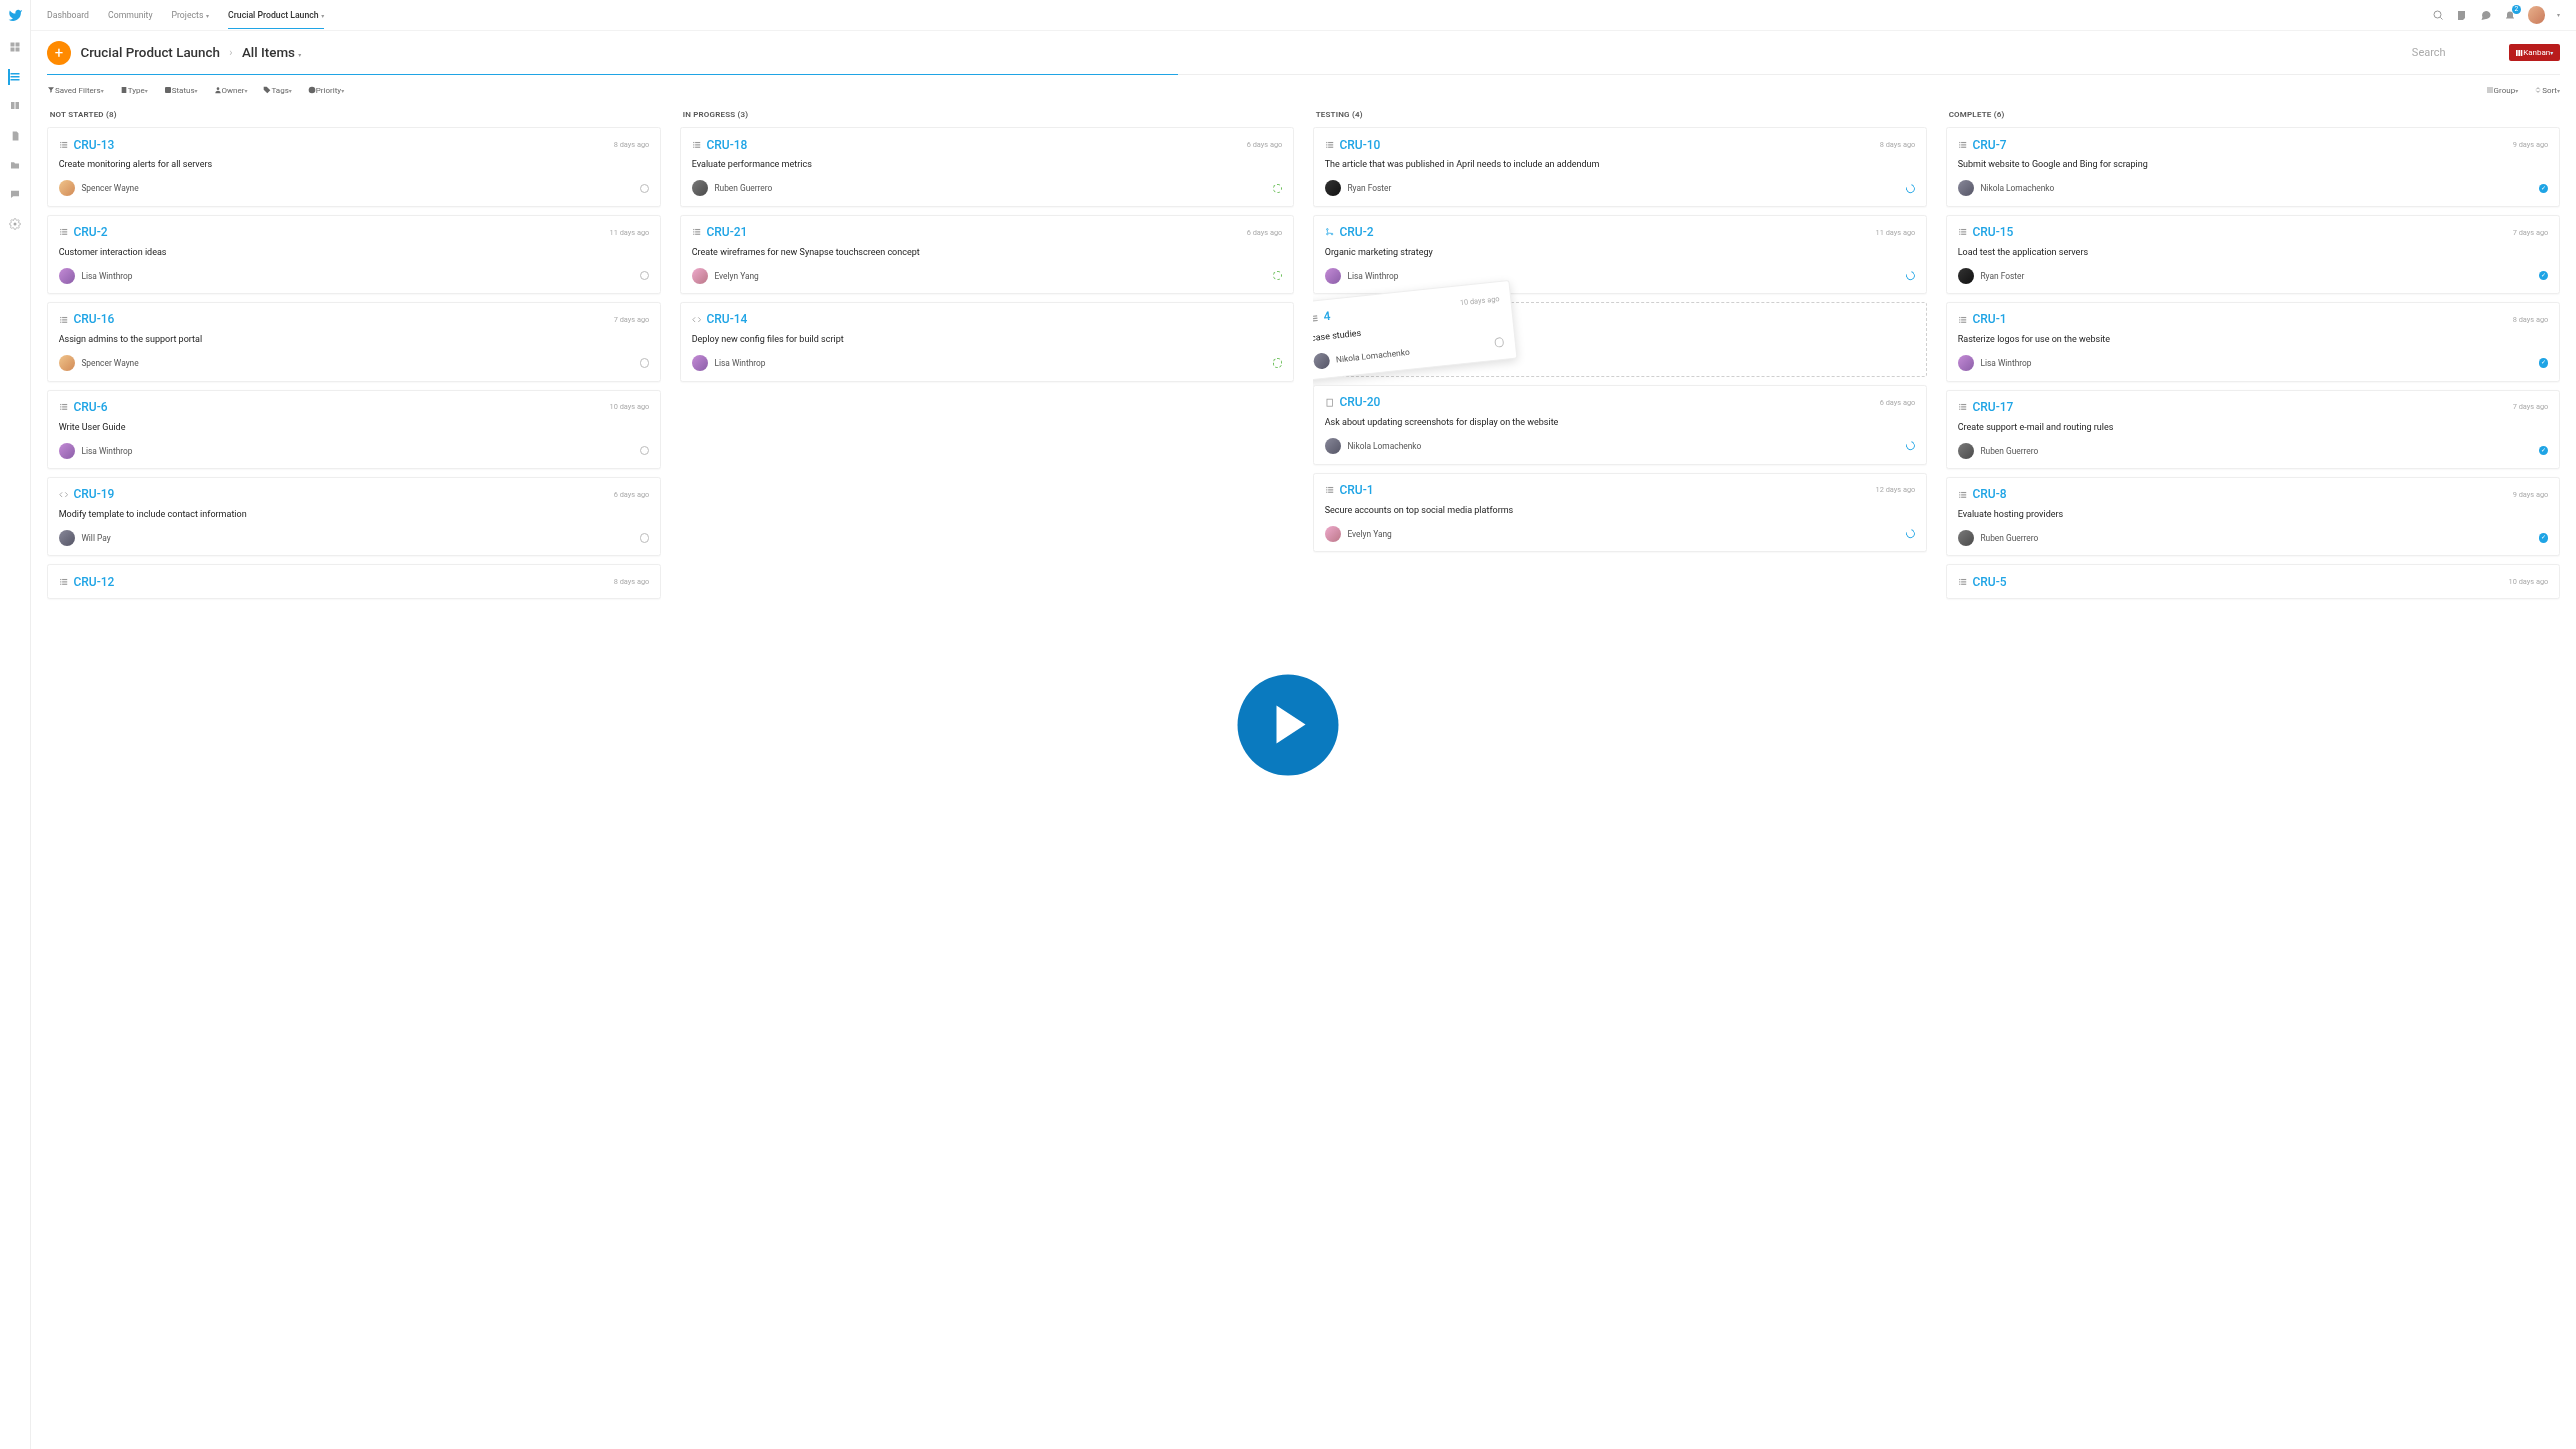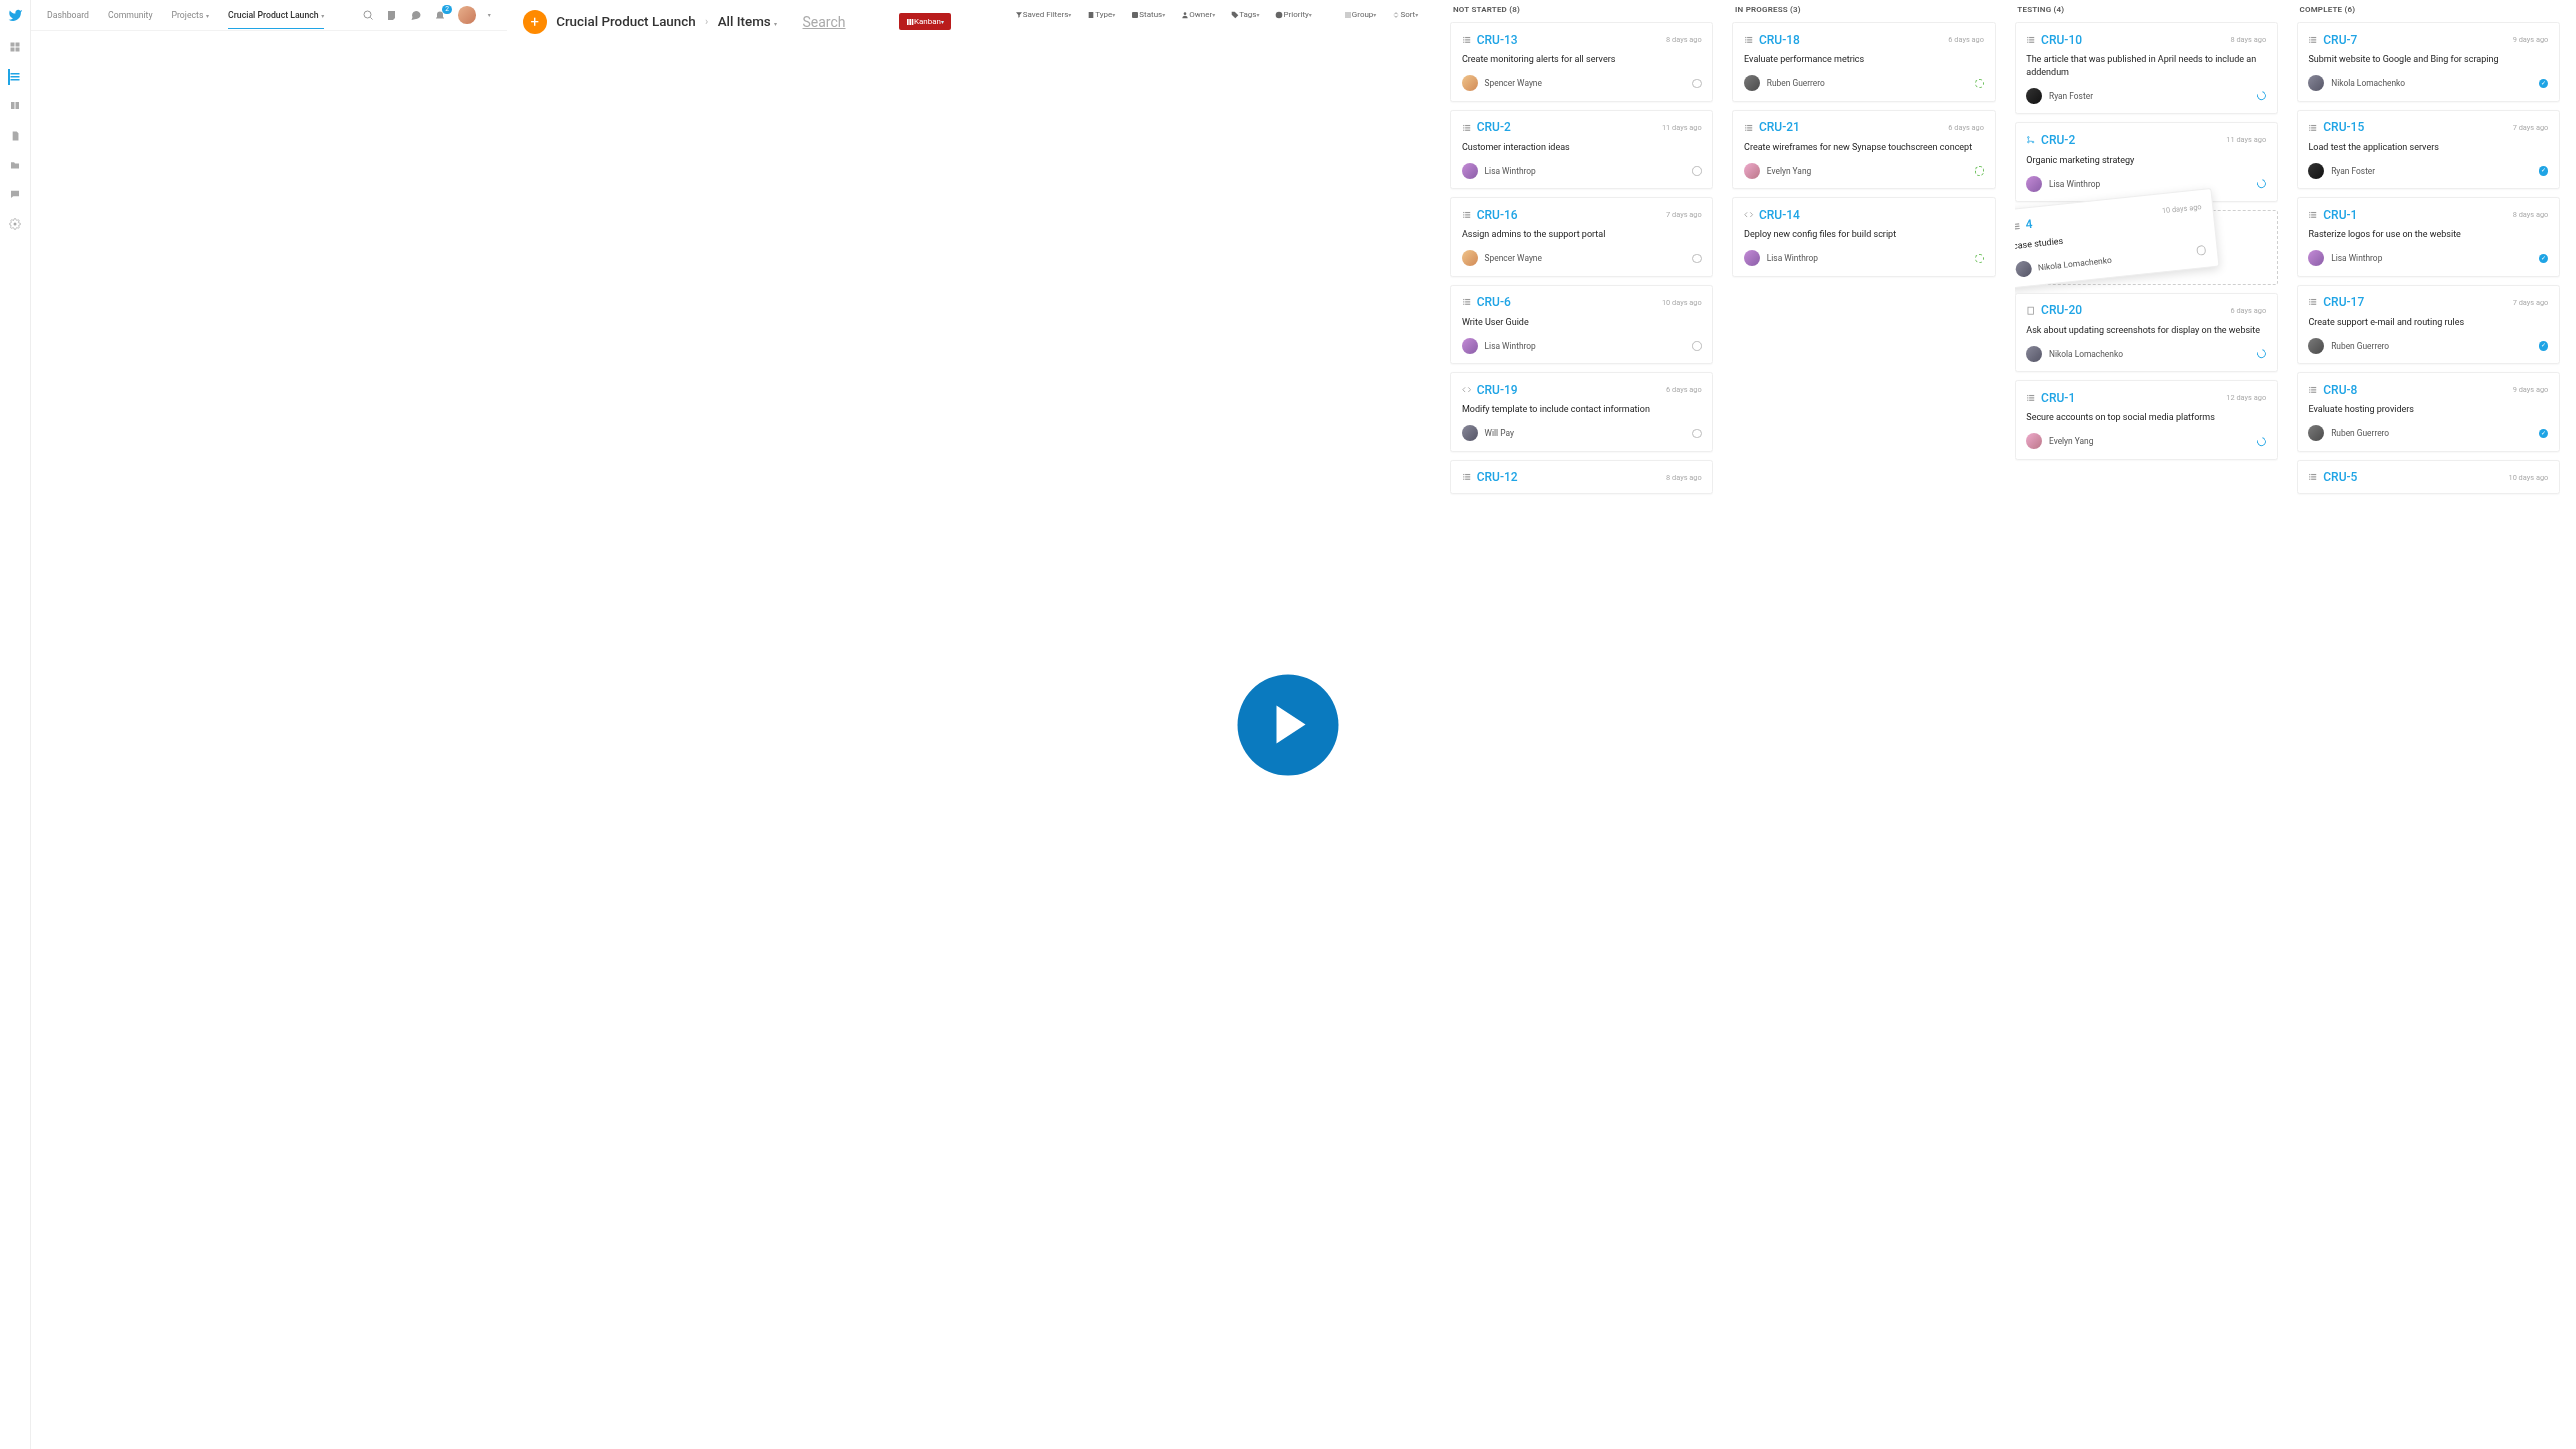--- a/index.html
+++ b/index.html
@@ -3,36 +3,36 @@
 <meta charset="utf-8">
 <style>
 *{box-sizing:border-box;margin:0;padding:0;font-family:-apple-system,BlinkMacSystemFont,"Segoe UI",Roboto,Helvetica,Arial,sans-serif;}
 body{background:#fff;color:#333;font-size:8.7px;}
 .app{display:flex;height:100vh;width:100vw;overflow:hidden;}
 .sidebar{width:31px;background:#fff;border-right:0.7px solid #eee;display:flex;flex-direction:column;align-items:center;padding-top:8px;gap:16px;}
 .logo{color:#1fa4e5;}
 .side-icon{width:13.4px;height:13.4px;color:#aaa;display:flex;align-items:center;justify-content:center;}
 .side-icon.active{color:#1fa4e5;}
 .side-icon.active::before{content:"";position:absolute;left:0;width:2px;height:16px;background:#1fa4e5;}
-.main{flex:1;display:flex;flex-direction:row;overflow:hidden;}
+.main{flex:1;display:flex;flex-direction:column;overflow:hidden;}
 .topnav{display:flex;align-items:center;height:31px;padding:0 16px;gap:19px;border-bottom:0.7px solid #f2f2f2;}
 .topnav .nav-link{color:#888;font-size:8.7px;cursor:pointer;display:flex;align-items:center;gap:2.7px;}
 .topnav .nav-link.active{color:#333;font-weight:500;border-bottom:1.3px solid #1fa4e5;padding-bottom:8px;margin-bottom:-9.4px;}
 .topnav-spacer{flex:1;}
 .top-icons{display:flex;align-items:center;gap:12px;color:#999;}
 .top-icons svg{cursor:pointer;}
 .badge-wrap{position:relative;}
 .badge{position:absolute;top:-4px;right:-5.4px;background:#1fa4e5;color:#fff;border-radius:5.4px;font-size:6.7px;padding:0 2.7px;min-width:9.4px;text-align:center;line-height:9.4px;}
 .avatar-top{width:17.4px;height:17.4px;border-radius:50%;background:linear-gradient(135deg,#e8b08c,#c97a5a);}
 .header{display:flex;align-items:center;height:43px;padding:0 16px;gap:9.4px;}
 .add-btn{width:24px;height:24px;border-radius:50%;background:#ff8a00;color:#fff;display:flex;align-items:center;justify-content:center;font-size:14.8px;cursor:pointer;}
 .crumb{font-size:13.4px;font-weight:500;color:#333;}
 .crumb-sep{color:#bbb;font-size:10.7px;}
 .header-spacer{flex:1;}
-.search-box{color:#aaa;font-size:14px;padding:4px 6.7px;min-width:94px;text-decoration:underline;}
+.search-box{color:#aaa;font-size:11px;padding:4px 6.7px;min-width:94px;}
 .view-btn{background:#b91c1c;color:#fff;border-radius:2px;padding:4px 6.7px;font-size:8px;display:flex;align-items:center;cursor:pointer;}
 .progress-line{height:1.3px;background:#eee;margin:0 16px;position:relative;}
 .progress-line::before{content:"";position:absolute;left:0;top:0;height:1.3px;width:45%;background:#1fa4e5;}
 .filters{display:flex;align-items:center;height:29.5px;padding:0 16px;gap:16px;}
 .filter{display:flex;align-items:center;color:#666;font-size:8px;cursor:pointer;}
 .filters-spacer{flex:1;}
 .board{flex:1;display:flex;gap:19px;padding:0 16px 16px;overflow-x:auto;overflow-y:hidden;}
 .col{flex:1;min-width:201px;display:flex;flex-direction:column;}
 .col-head{font-size:8px;font-weight:600;color:#555;padding:5.4px 2.7px 8px;letter-spacing:0.2px;}
 .col-body{flex:1;display:flex;flex-direction:column;gap:8px;overflow-y:auto;padding-bottom:27px;}

